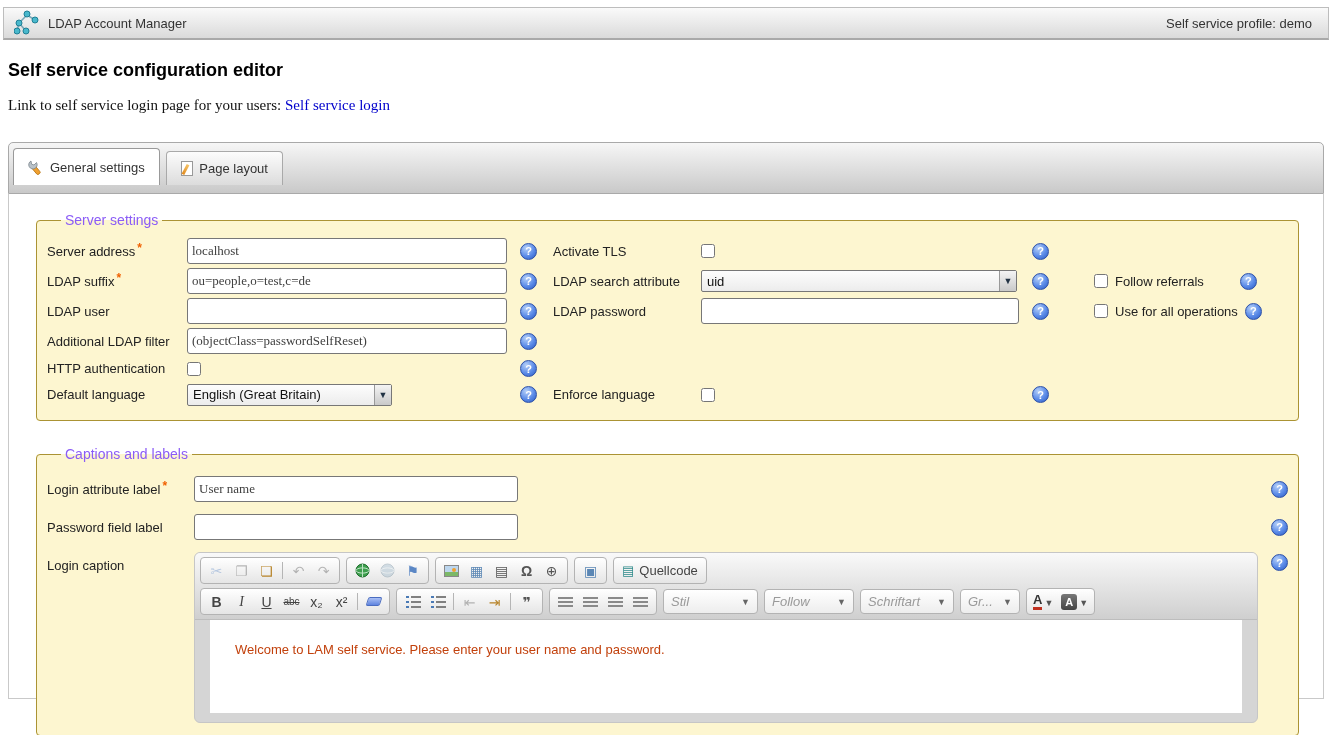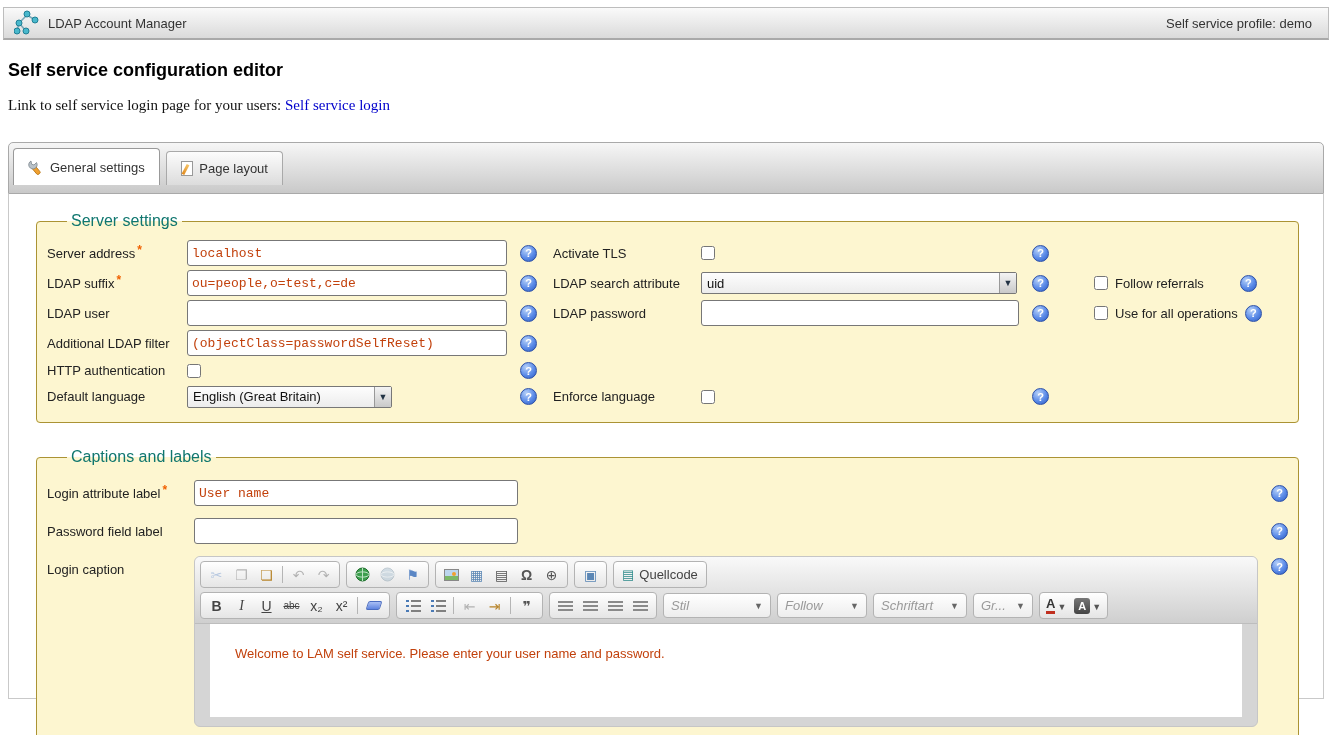--- a/index.html
+++ b/index.html
@@ -35,32 +35,32 @@
     background:linear-gradient(#f5c468,#e08a1e); transform:rotate(28deg); }
   
   .ic-mod { position:relative; width:16px; height:16px; }
   .ic-mod::before { content:""; position:absolute; left:1px; top:3px; width:9px; height:9px; background:#cc4433; border:1px solid #882211; }
   .ic-mod::after { content:""; position:absolute; left:7px; top:7px; width:8px; height:8px; background:#55aa33; border:1px solid #2d7011; }
   .tabcontent { height:505px; border:1px solid #c9c9c9; border-top:none; background:#fff; padding:18px 24px 0 27px; }
 
   
   fieldset { border:1px solid #ab9334; border-radius:4px; background:#fdf6d0;
     padding:8px 10px 12px 10px; margin-bottom:25px; }
-  legend { padding:0 4px; margin-left:20px; font-size:16px; color:#0f766e; }
+  legend { padding:0 4px; margin-left:14px; font-size:14px; color:#8b5cf6; }
   .frow { display:flex; align-items:center; min-height:30px; }
   .lab1 { width:140px; flex:none; }
   .ctl1 { width:320px; flex:none; display:flex; align-items:center; }
   .helpc { width:46px; flex:none; display:flex; align-items:center; padding-left:13px; }
   .lab2 { width:148px; flex:none; }
   .ctl2 { width:318px; flex:none; display:flex; align-items:center; }
   .extra { flex:1; display:flex; align-items:center; padding-left:29px; gap:7px; }
   .req { color:#f06000; font-weight:bold; margin-left:2px; position:relative; top:-4px; font-size:12px; }
 
   input[type=text], input[type=password] { height:22px; width:100%; border:1px solid #777; border-radius:3px;
-    font-family:Liberation Mono, monospace; font-size:13px; padding:12px 4px; background:#fff; color:#c2410c; }
+    font-family:Liberation Serif, serif; font-size:13px; padding:12px 4px; background:#fff; color:#404040; }
   input[type=checkbox] { width:14px; height:14px; }
 
   .fsel { height:22px; border:1px solid #777; border-radius:2px; background:linear-gradient(#fdfdfd,#ececec);
     display:inline-flex; align-items:center; justify-content:space-between; padding-left:5px; cursor:pointer; color:#111; }
   .fsel .arr { width:17px; height:20px; margin-left:6px; border-left:1px solid #999;
     background:linear-gradient(#f4f4f4,#c9c9c9); display:flex; align-items:center; justify-content:center;
     font-size:9px; color:#234; }
 
   .helpico { width:17px; height:17px; border-radius:50%; flex:none; cursor:pointer;
     background:radial-gradient(circle at 35% 28%, #b5d0f8, #5b8be8 55%, #2c5bc0);
@@ -373,21 +373,21 @@
                 <span class="tbtn">
                     <span class="ic-al"></span>
                   </span>
                 <span class="tbtn">
                     <span class="ic-al"></span>
                   </span>
                 <span class="tbtn">
                     <span class="ic-al"></span>
                   </span>
               </span>
-              <span class="combo" style="width:108px;">
+              <span class="combo" style="width:95px;">
                   <span>Stil</span>
                   <span class="ca">▼</span>
                 </span>
               <span class="combo" style="width:90px;">
                   <span>Follow</span>
                   <span class="ca">▼</span>
                 </span>
               <span class="combo" style="width:94px;">
                   <span>Schriftart</span>
                   <span class="ca">▼</span>

